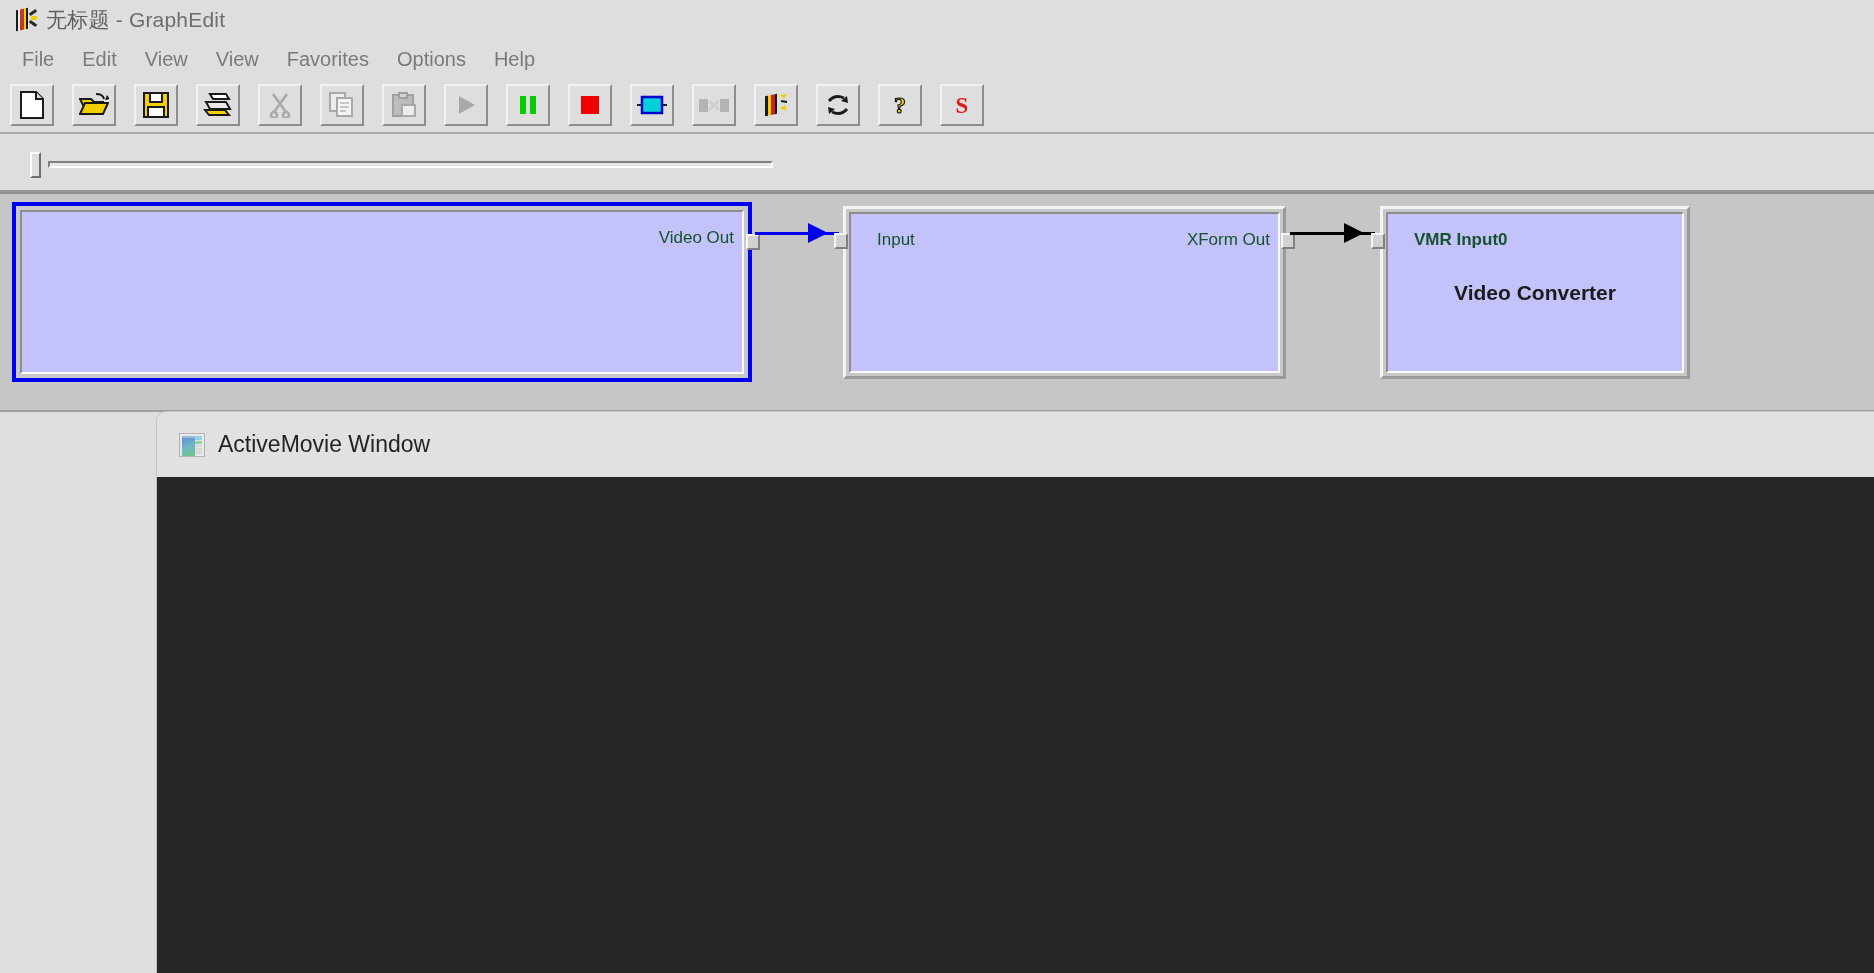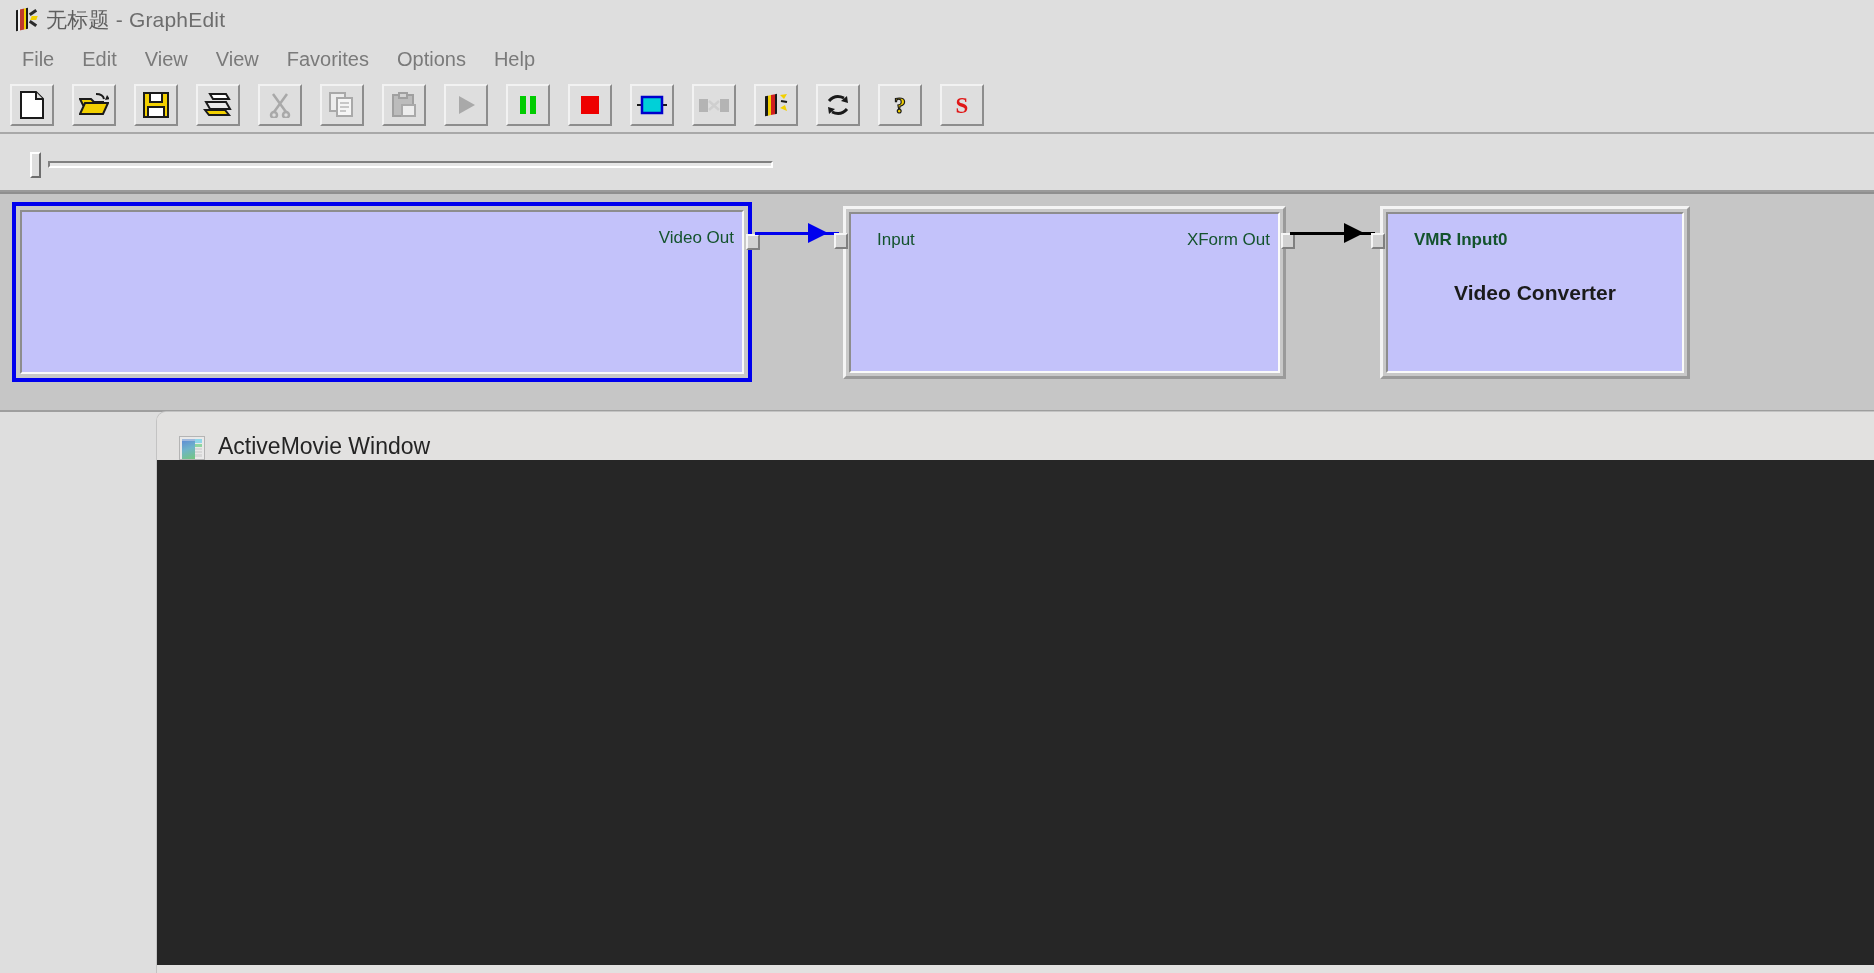--- a/index.html
+++ b/index.html
@@ -235,23 +235,23 @@
     position: absolute;
     left: 157px; top: 412px;
     width: 1717px; height: 561px;
     background: #e2e1e0;
     border-top-left-radius: 9px;
     border-top-right-radius: 0;
     box-shadow: 0 0 0 1px #c3c3c3;
     overflow: hidden;
   }
   .amwin-title {
-    height: 48px;
+    height: 65px;
     display: flex;
-    align-items: flex-end;
+    align-items: center;
     padding-left: 22px;
     box-sizing: border-box;
     background: #e2e1e0;
   }
   .am-icon {
     width: 26px; height: 24px;
     background: #e9e9e9;
     border: 1px solid #b4b4b4;
     margin-right: 13px;
     position: relative;

